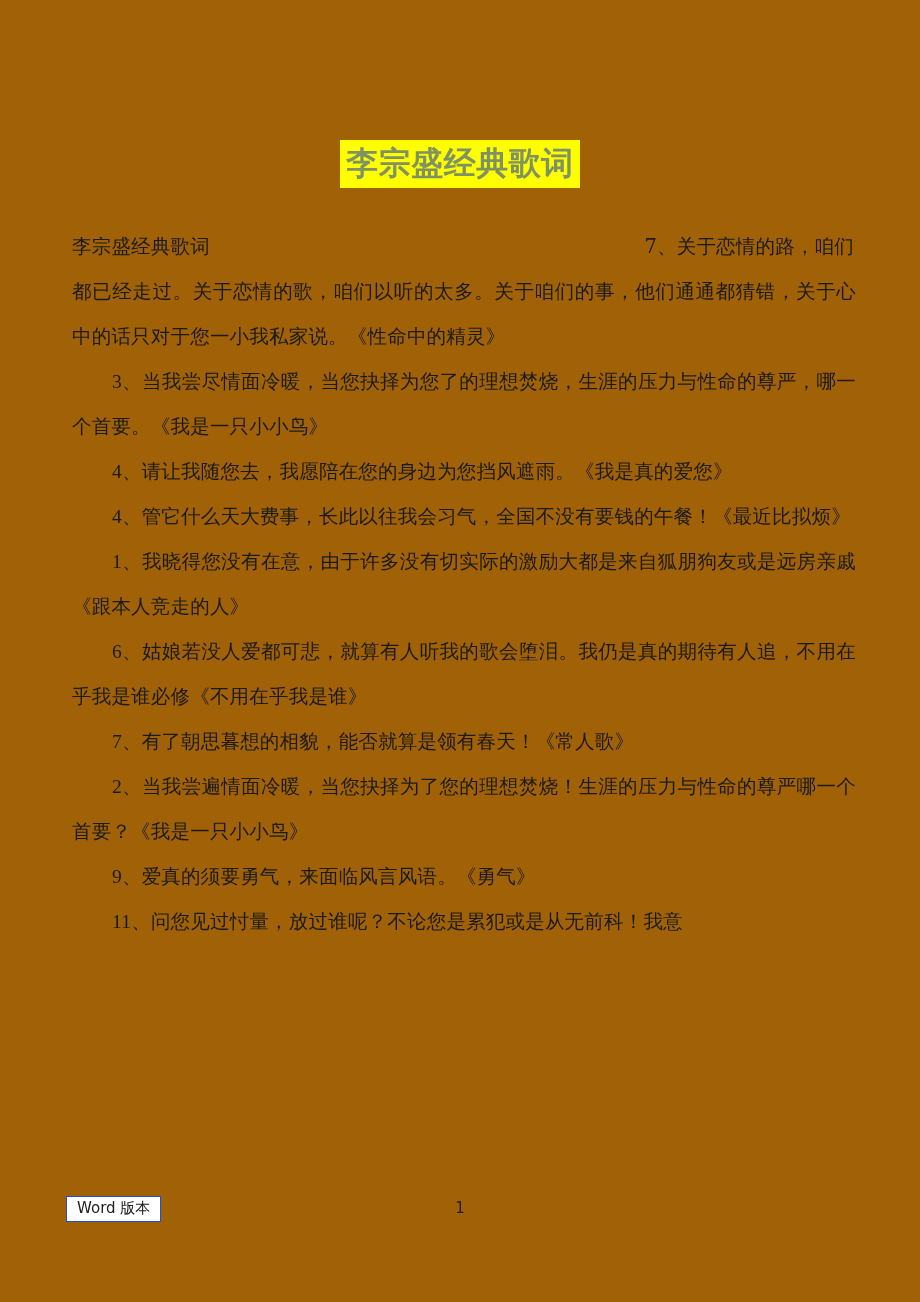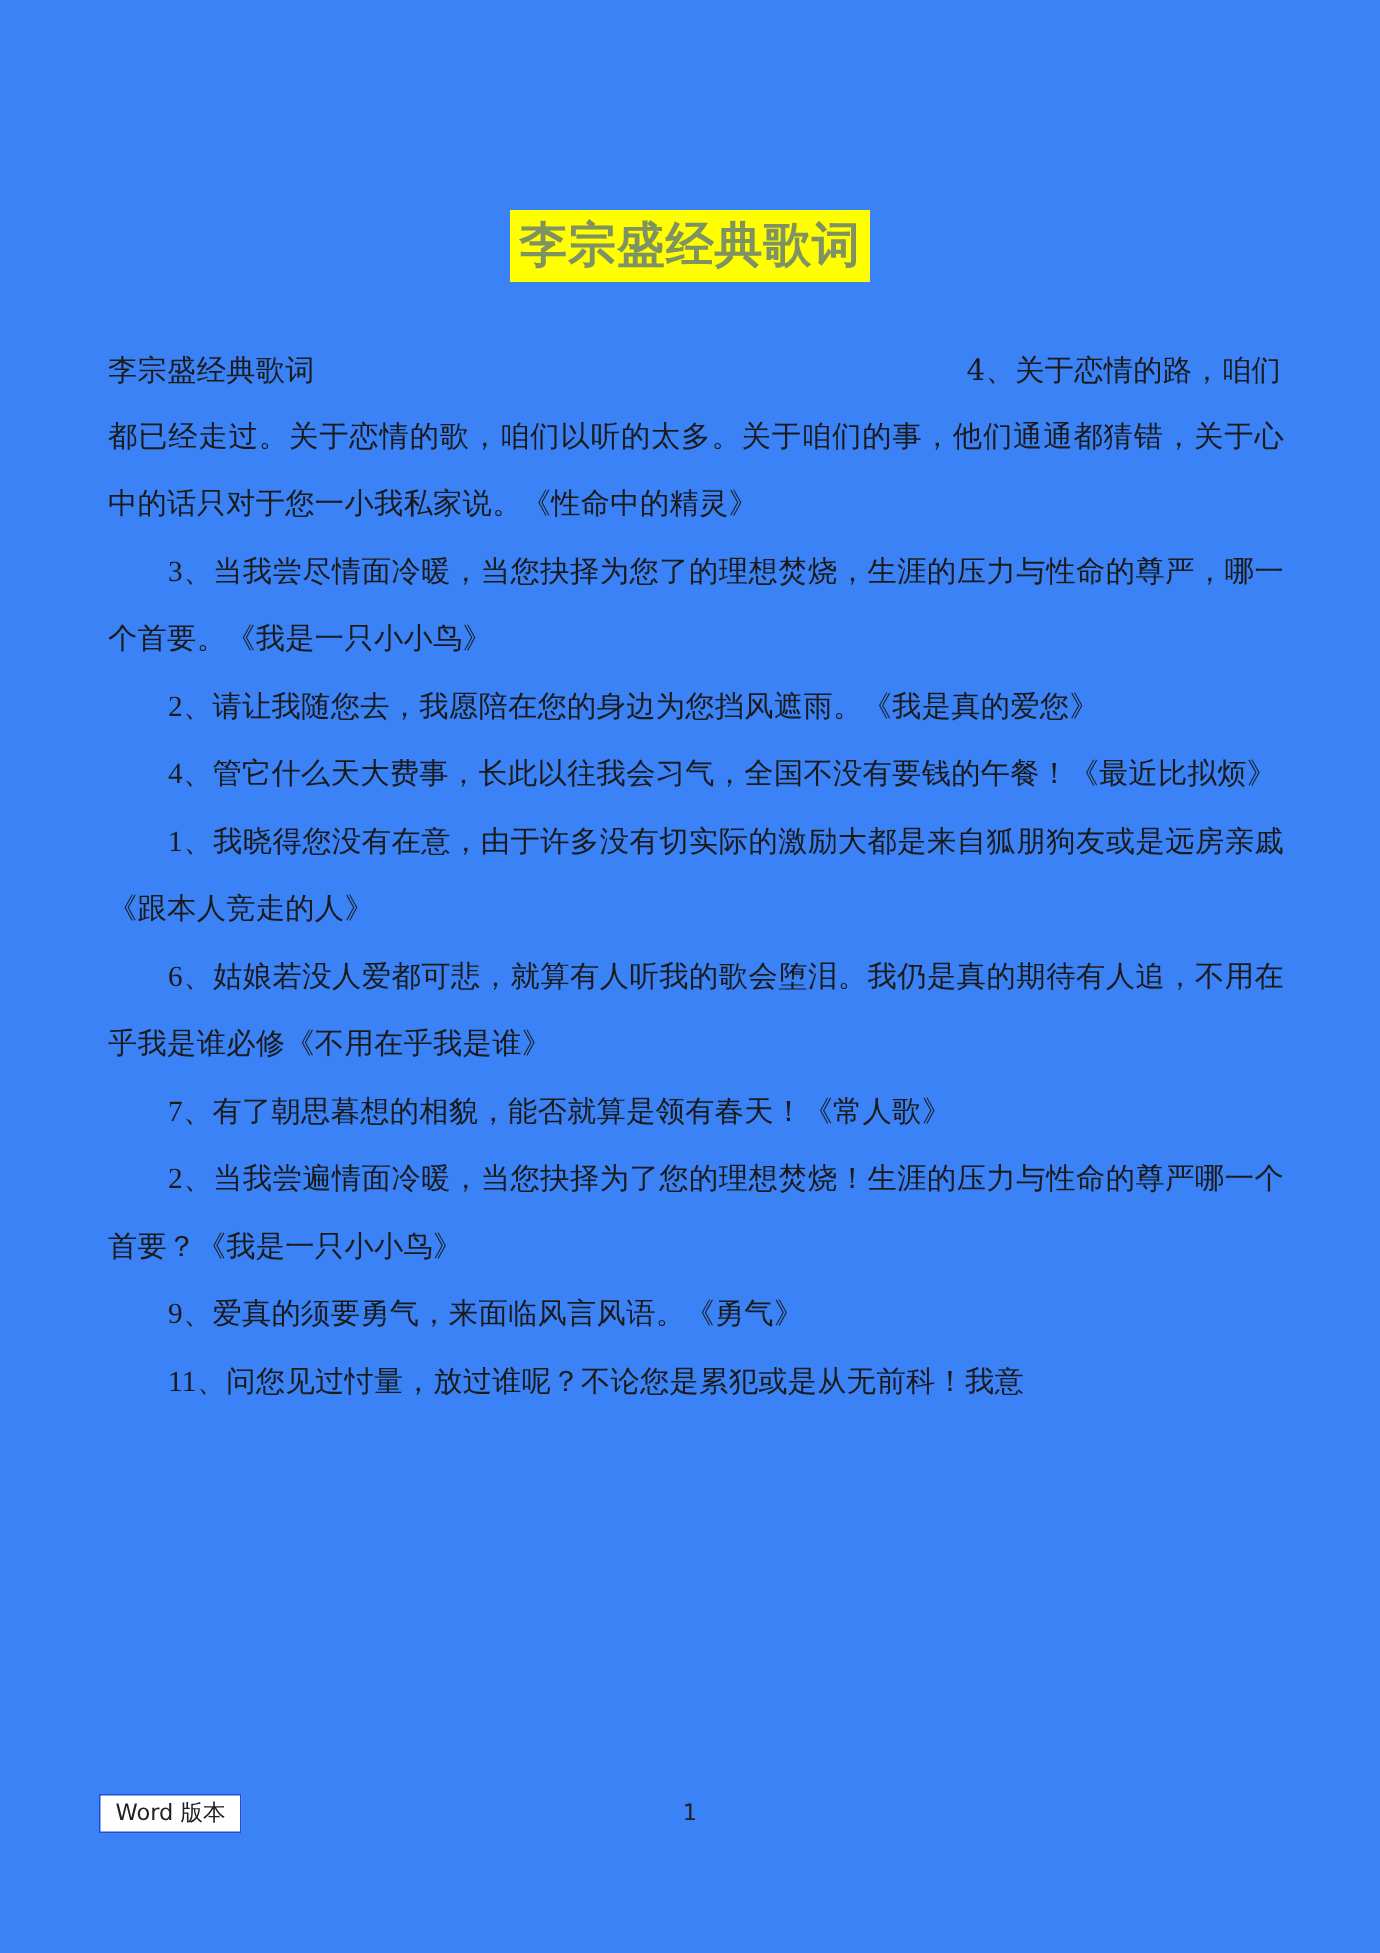--- a/index.html
+++ b/index.html
@@ -5,21 +5,21 @@
   html, body {
     margin: 0;
     padding: 0;
     background: #ffffff;
   }
 
   .page {
     position: relative;
     width: 920px;
     height: 1302px;
-    background: #3b82f6;
+    background: #a16207;
     overflow: hidden;
     font-family: "DejaVu Serif", "Liberation Serif", serif;
   }
 
   
   .doc-title-wrap {
     position: absolute;
     top: 140px;
     left: 0;
     width: 920px;
@@ -118,26 +118,26 @@
 <div class="page">
 
   <div class="doc-title-wrap">
     <span class="doc-title">李宗盛经典歌词</span>
   </div>
 
   <div class="body-block">
 
     <div class="first-line">
       <span class="lead">李宗盛经典歌词</span>
-      <span class="trail">4、关于恋情的路，咱们</span>
+      <span class="trail">7、关于恋情的路，咱们</span>
     </div>
 
     <p class="para">都已经走过。关于恋情的歌，咱们以听的太多。关于咱们的事，他们通通都猜错，关于心中的话只对于您一小我私家说。《性命中的精灵》</p>
     <p class="para indent">3、当我尝尽情面冷暖，当您抉择为您了的理想焚烧，生涯的压力与性命的尊严，哪一个首要。《我是一只小小鸟》</p>
-    <p class="para indent">2、请让我随您去，我愿陪在您的身边为您挡风遮雨。《我是真的爱您》</p>
+    <p class="para indent">4、请让我随您去，我愿陪在您的身边为您挡风遮雨。《我是真的爱您》</p>
     <p class="para indent">4、管它什么天大费事，长此以往我会习气，全国不没有要钱的午餐！《最近比拟烦》</p>
     <p class="para indent">1、我晓得您没有在意，由于许多没有切实际的激励大都是来自狐朋狗友或是远房亲戚《跟本人竞走的人》</p>
     <p class="para indent">6、姑娘若没人爱都可悲，就算有人听我的歌会堕泪。我仍是真的期待有人追，不用在乎我是谁必修《不用在乎我是谁》</p>
     <p class="para indent">7、有了朝思暮想的相貌，能否就算是领有春天！《常人歌》</p>
     <p class="para indent">2、当我尝遍情面冷暖，当您抉择为了您的理想焚烧！生涯的压力与性命的尊严哪一个首要？《我是一只小小鸟》</p>
     <p class="para indent">9、爱真的须要勇气，来面临风言风语。《勇气》</p>
     <p class="para indent">11、问您见过忖量，放过谁呢？不论您是累犯或是从无前科！我意</p>
 
   </div>
 

